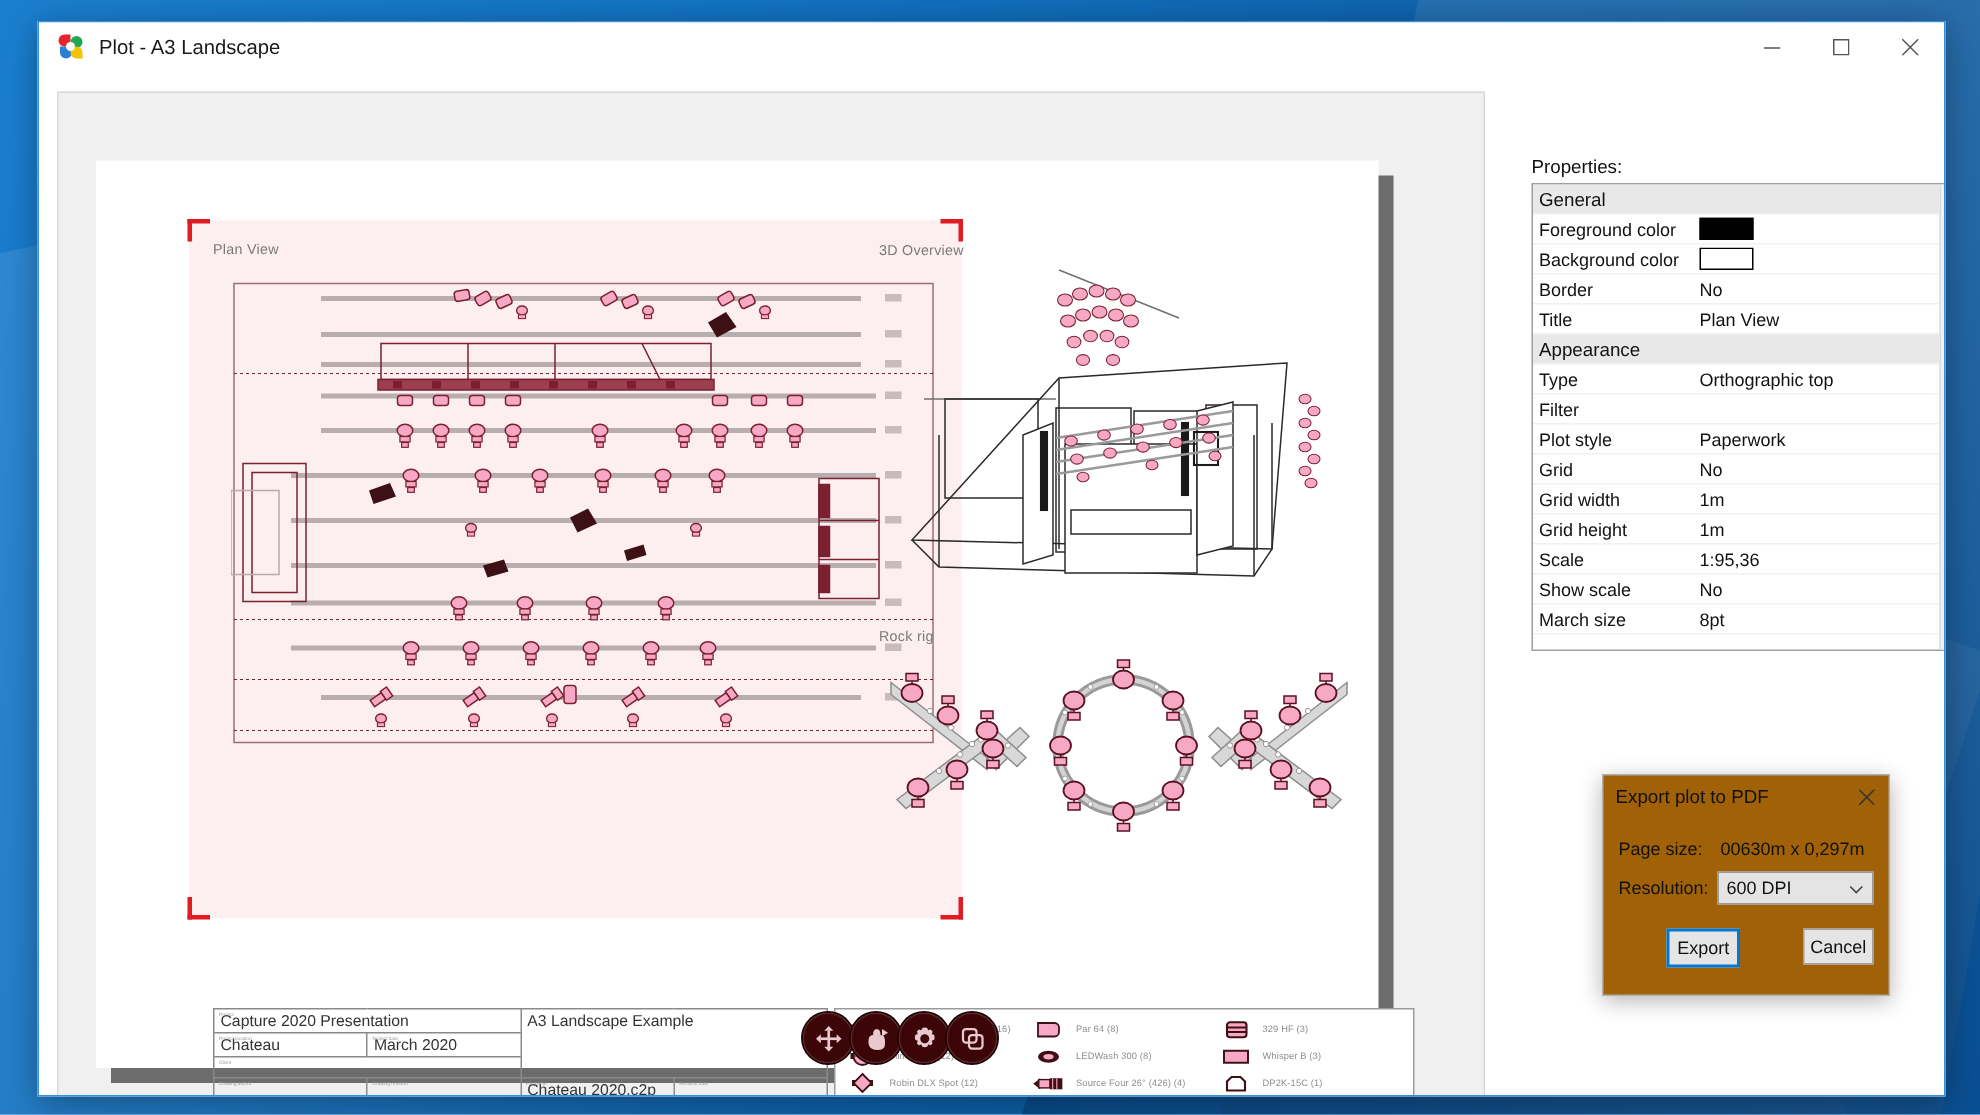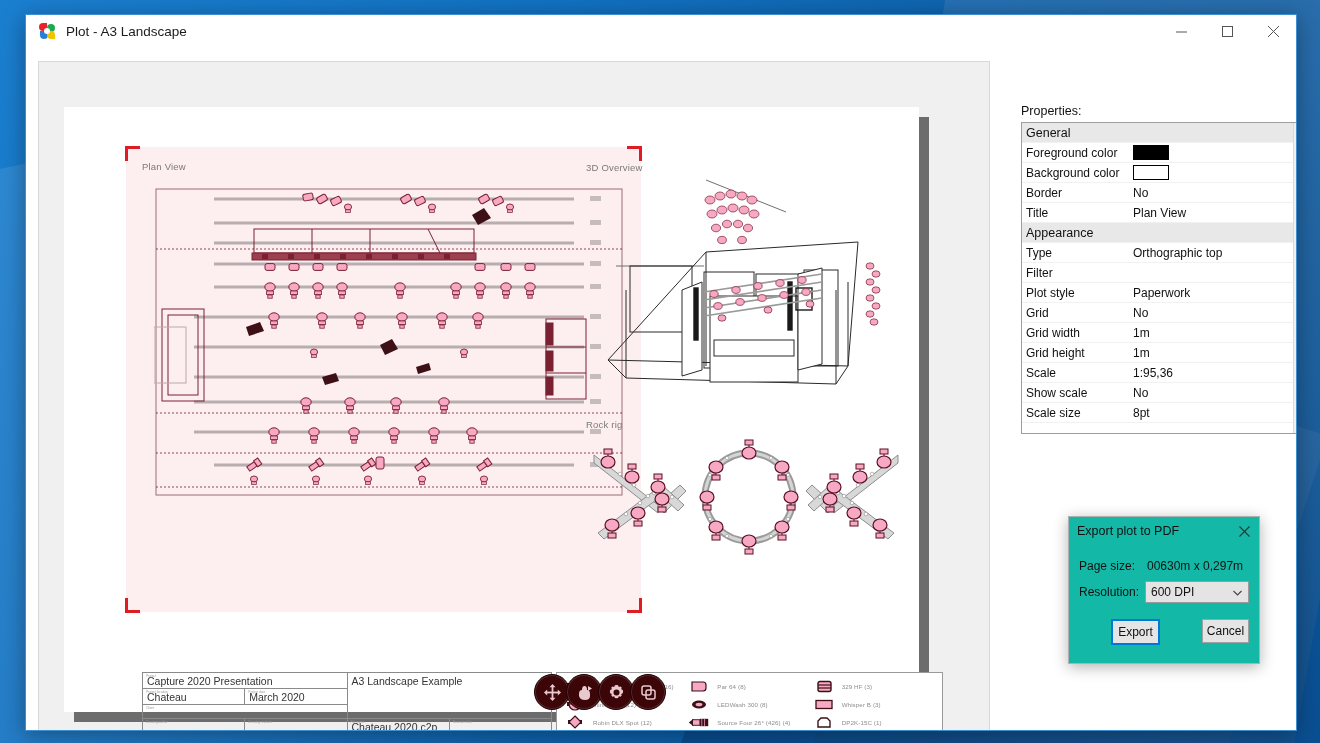--- a/index.html
+++ b/index.html
@@ -115,21 +115,21 @@
   .swatch{width:34px;height:13px;border:1px solid #000;display:inline-block;vertical-align:middle;}
   .swatch.black{background:#000;}
   .swatch.white{background:#fff;}
   #pscroll{width:16px;background:#f0f0f0;border-left:1px solid #dadada;
     display:flex;flex-direction:column;justify-content:space-between;align-items:center;}
   .sarrow{height:16px;width:16px;display:flex;align-items:center;justify-content:center;}
   .sthumb{width:16px;flex:1;}
 
   
   #dlg{position:absolute;left:1042px;top:467px;width:190px;height:146px;
-    background:#14b8a6;border:1px solid #b0b0b0;box-shadow:0 3px 14px rgba(0,0,0,.30);}
+    background:#a16207;border:1px solid #b0b0b0;box-shadow:0 3px 14px rgba(0,0,0,.30);}
   #dlgTitle{height:28px;display:flex;align-items:center;font-size:12.5px;color:#111;padding-left:8px;}
   #dlgClose{margin-left:auto;width:30px;height:28px;display:flex;align-items:center;justify-content:center;}
   #dlgBody{padding:8px 10px 0 10px;}
   .drow{display:flex;align-items:center;height:26px;font-size:12px;color:#111;}
   .dlabel{width:68px;}
   .dval{font-size:12px;}
   #resSelect{width:100px;height:20px;border:1px solid #9a9a9a;background:#e4e4e4;
     display:flex;align-items:center;font-size:12px;padding-left:5px;color:#111;}
   #resSelect .chev{margin-left:auto;margin-right:6px;}
   #dlgBtns{display:flex;gap:10px;justify-content:center;margin-top:14px;}
@@ -930,21 +930,21 @@
           </div>
           <div class="prow">
             <span class="pk">Scale</span>
             <span class="pv">1:95,36</span>
           </div>
           <div class="prow">
             <span class="pk">Show scale</span>
             <span class="pv">No</span>
           </div>
           <div class="prow">
-            <span class="pk">Scale size</span>
+            <span class="pk">March size</span>
             <span class="pv">8pt</span>
           </div>
         </div>
         <div id="pscroll">
           <div class="sarrow">
             
           </div>
           <div class="sthumb"></div>
           <div class="sarrow">
             

